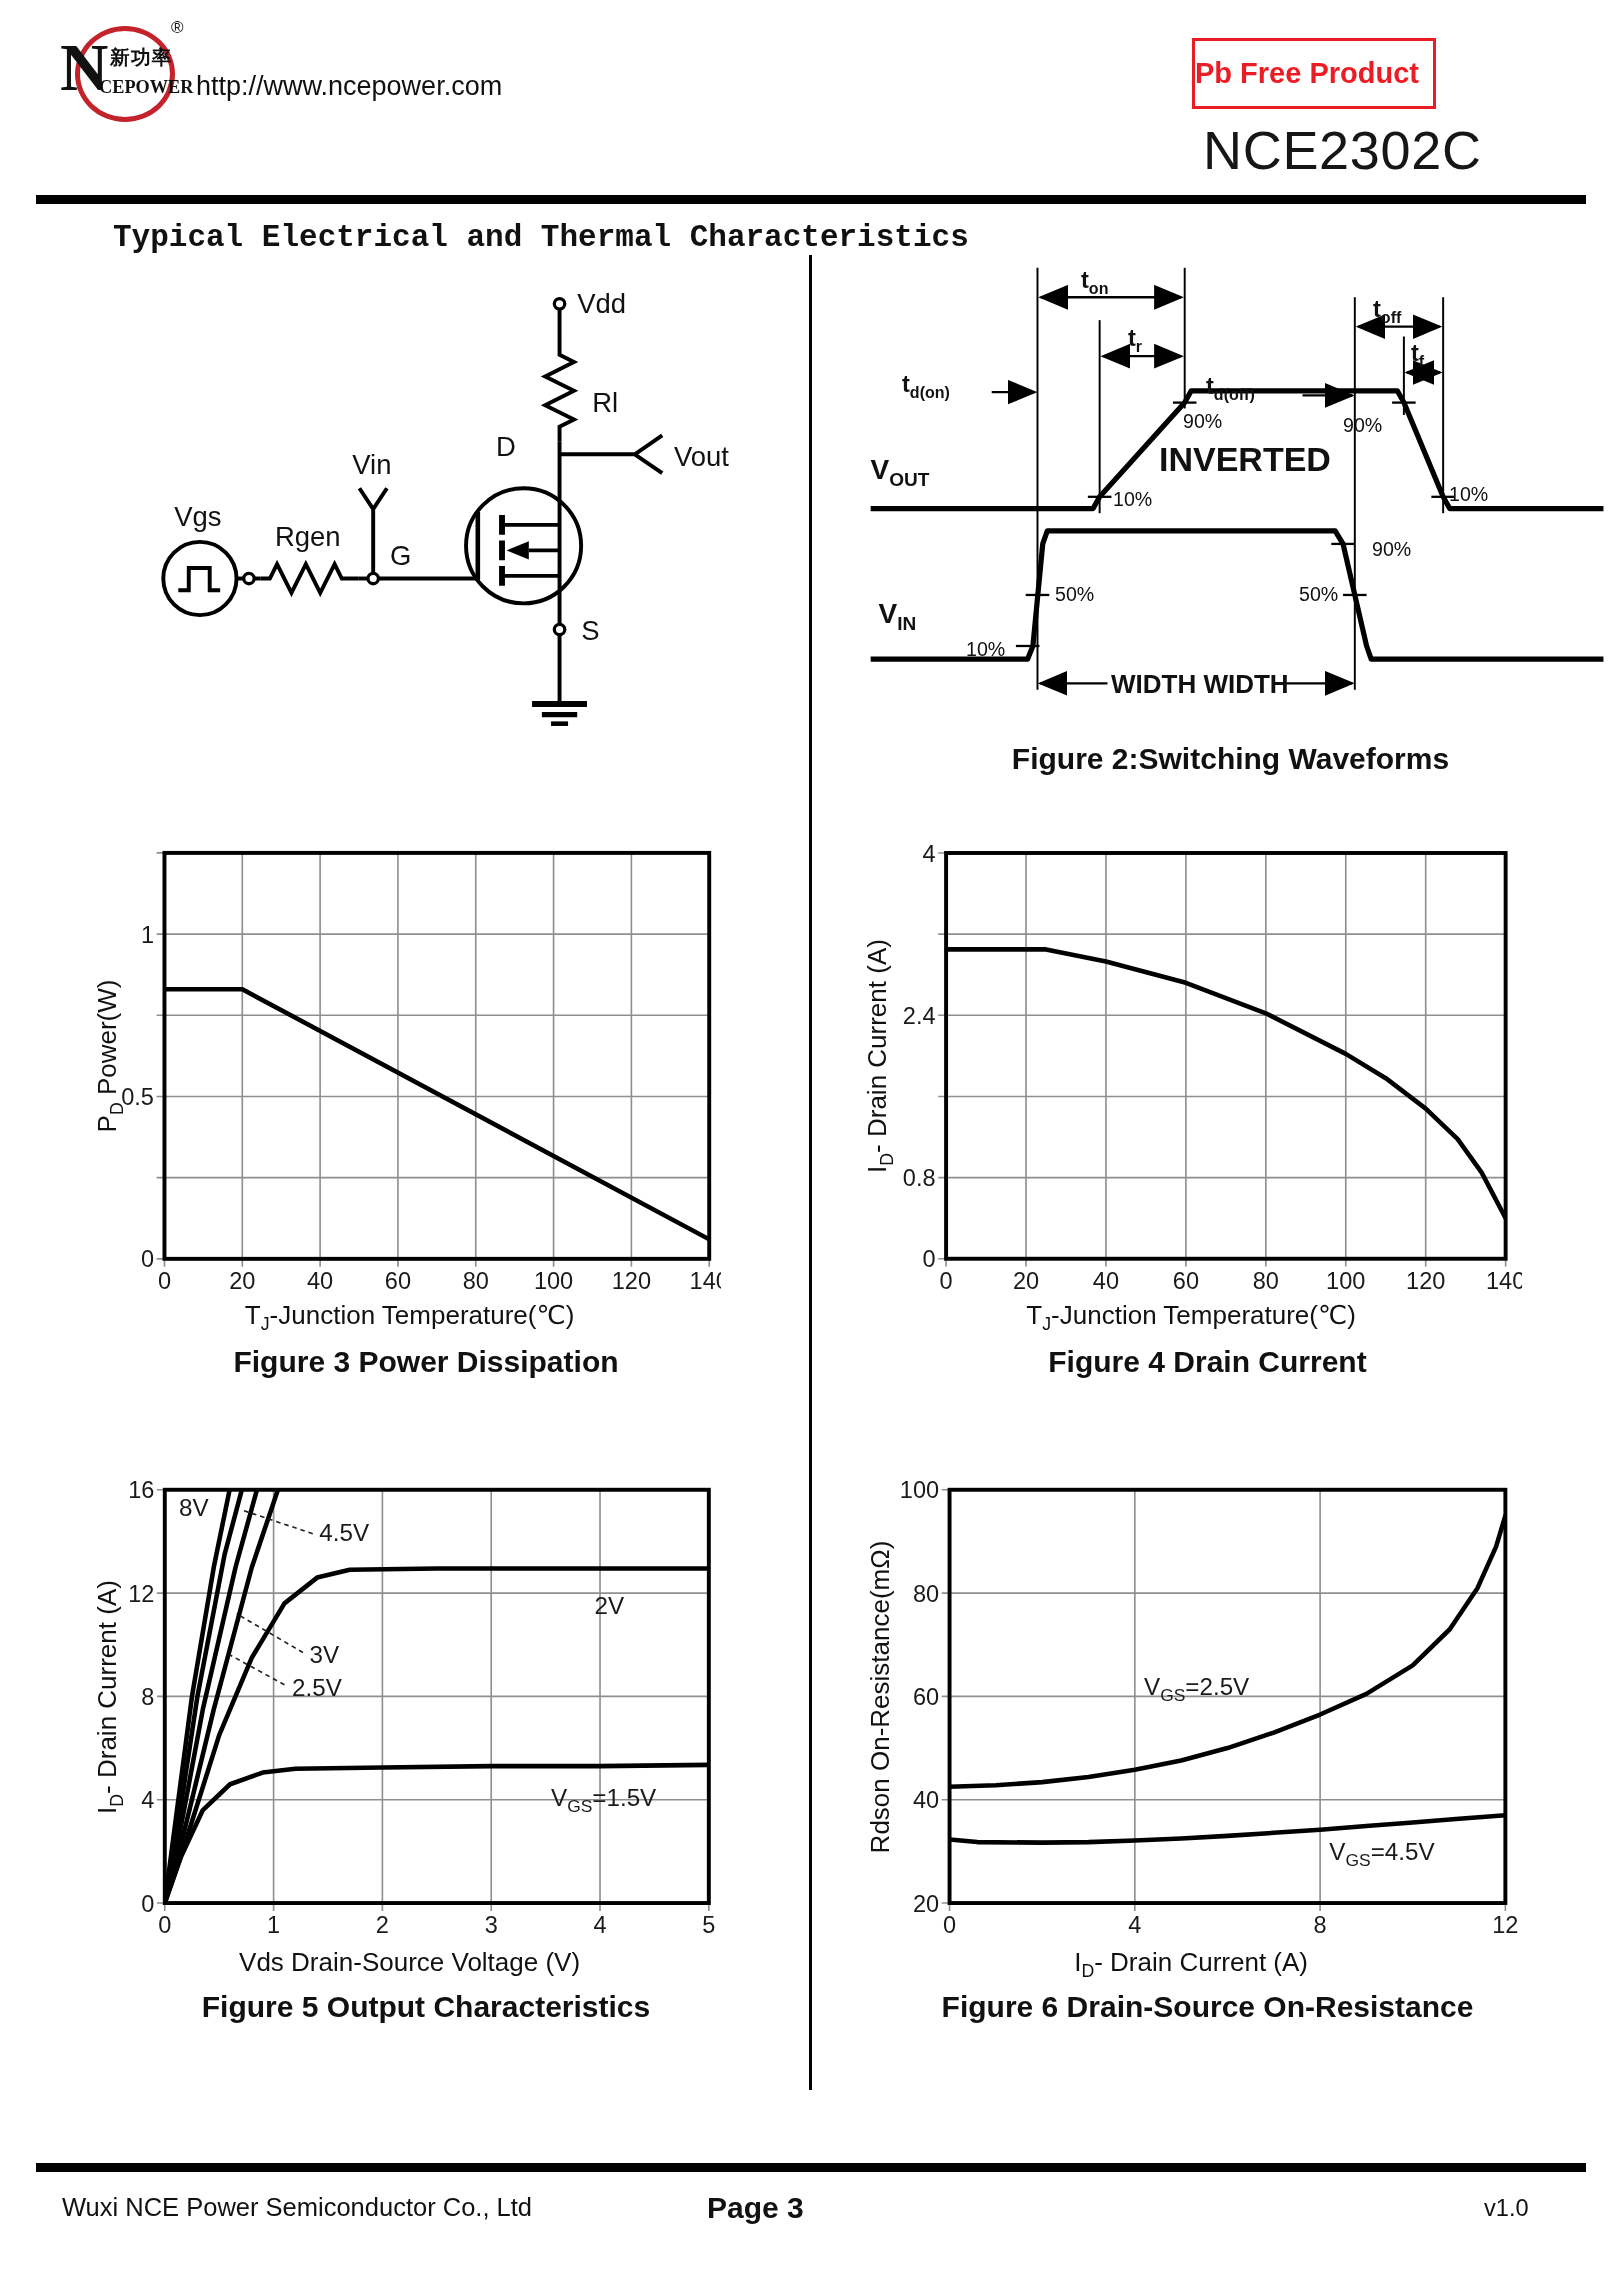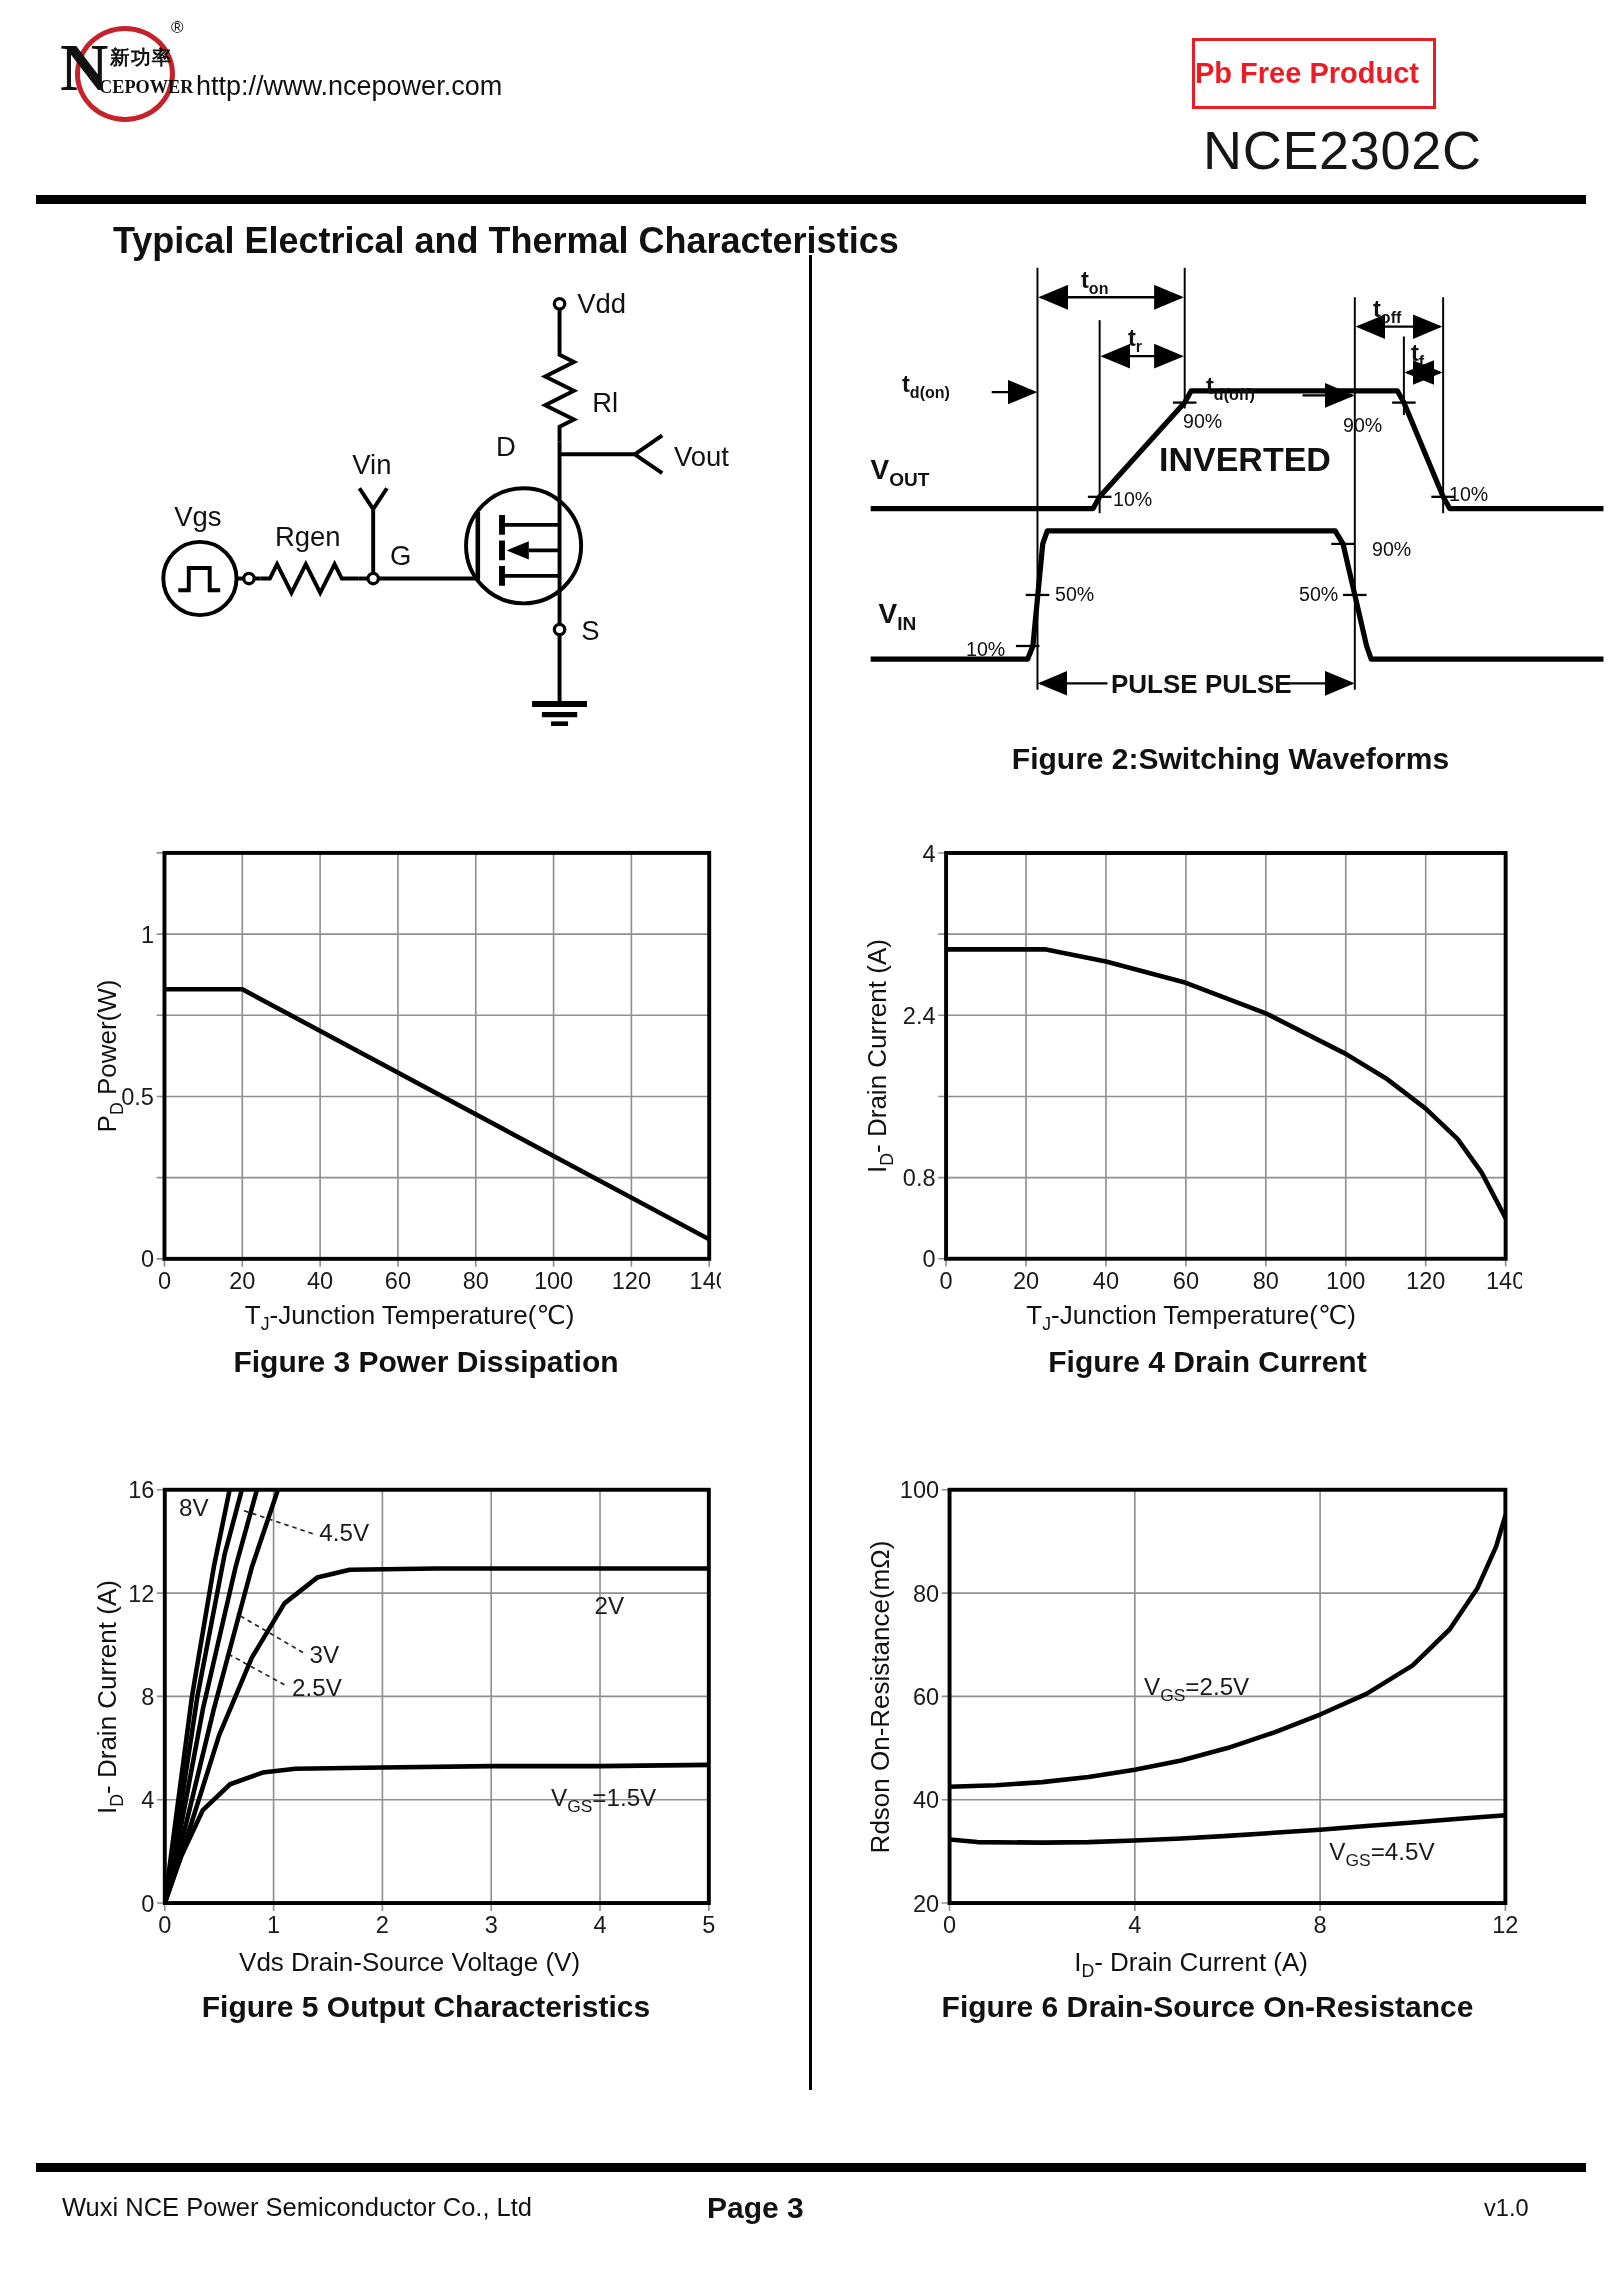--- a/index.html
+++ b/index.html
@@ -10,21 +10,21 @@
   
   #logo-ring{position:absolute;left:75px;top:26px;width:90px;height:86px;border:5.2px solid #c4232b;border-radius:50%;}
   #logo-n{position:absolute;left:60px;top:34px;font-family:"Liberation Serif","DejaVu Serif",serif;font-weight:bold;font-size:67px;line-height:1;}
   #logo-cn{position:absolute;left:110px;top:44px;font-size:19.6px;font-weight:bold;letter-spacing:1.3px;}
   #logo-brand{position:absolute;left:99px;top:77px;font-family:"Liberation Serif","DejaVu Serif",serif;font-weight:bold;font-size:18.3px;}
   #logo-reg{position:absolute;left:171px;top:18.3px;font-size:17px;}
   #site-url{position:absolute;left:196px;top:71px;font-size:27px;}
   #pb-box{position:absolute;left:1192px;top:38px;width:238px;height:65px;border:3.9px solid #ec1c24;
           color:#ec1c24;font-size:29px;font-weight:bold;text-align:left;line-height:65px;}
   #part-number{position:absolute;left:1203px;top:119px;font-size:54px;letter-spacing:0.7px;color:#161616;}
-  #page-title{position:absolute;left:113px;top:220px;font-size:36px;font-weight:bold;}
+  #page-title{position:absolute;left:113px;top:220px;font-size:31px;font-weight:bold;font-family:Liberation Mono, monospace;}
   #col-divider{position:absolute;left:809px;top:255px;width:2.6px;height:1835px;background:#000;}
   
   .fig{position:absolute;}
   .cap{position:absolute;text-align:center;font-weight:bold;font-size:30px;white-space:nowrap;}
   .xlab{position:absolute;text-align:center;font-size:26px;white-space:nowrap;}
   .ylab{position:absolute;transform:translate(-50%,-50%) rotate(-90deg);white-space:nowrap;font-size:26px;}
   sub{vertical-align:sub;font-size:0.68em;}
   
   .wf{position:absolute;font-weight:bold;font-size:23.6px;white-space:nowrap;}
   .wf-big{position:absolute;font-weight:bold;font-size:28px;white-space:nowrap;}
@@ -152,21 +152,21 @@
 
     <span class="wf" style="left:51px;top:113px;">t<sub>d(on)</sub></span>
     <span class="wf" style="left:230px;top:9.2px;">t<sub>on</sub></span>
     <span class="wf" style="left:277px;top:67px;">t<sub>r</sub></span>
     <span class="wf" style="left:355px;top:115px;">t<sub>d(off)</sub></span>
     <span class="wf" style="left:522px;top:38px;">t<sub>off</sub></span>
     <span class="wf" style="left:560px;top:82px;">t<sub>f</sub></span>
     <span class="wf-big" style="left:19.6px;top:196px;">V<sub>OUT</sub></span>
     <span class="wf-big" style="left:27.5px;top:340px;">V<sub>IN</sub></span>
     <span class="wf-big" style="left:308px;top:182px;font-size:34px;">INVERTED</span>
-    <span class="wf-big" style="left:260px;top:411px;width:171px;text-align:center;font-size:26px;">PULSE PULSE</span>
+    <span class="wf-big" style="left:260px;top:411px;width:171px;text-align:center;font-size:26px;">WIDTH WIDTH</span>
     <span class="pct" style="left:332px;top:152px;">90%</span>
     <span class="pct" style="left:262px;top:230px;">10%</span>
     <span class="pct" style="left:492px;top:156px;">90%</span>
     <span class="pct" style="left:598px;top:225px;">10%</span>
     <span class="pct" style="left:204px;top:325px;">50%</span>
     <span class="pct" style="left:448px;top:325px;">50%</span>
     <span class="pct" style="left:521px;top:280px;">90%</span>
     <span class="pct" style="left:115px;top:380px;">10%</span>
     <div class="cap" style="left:0;top:484px;width:759px;">Figure 2:Switching Waveforms</div>
   </div>

